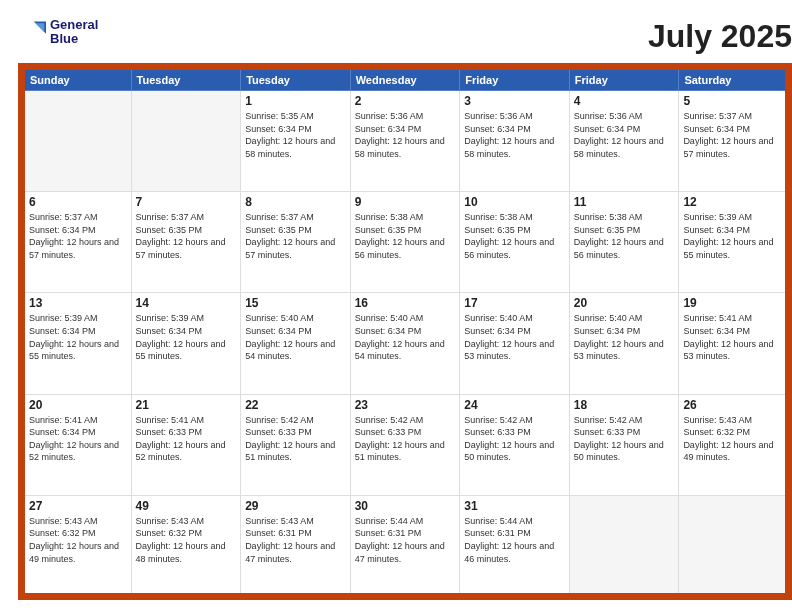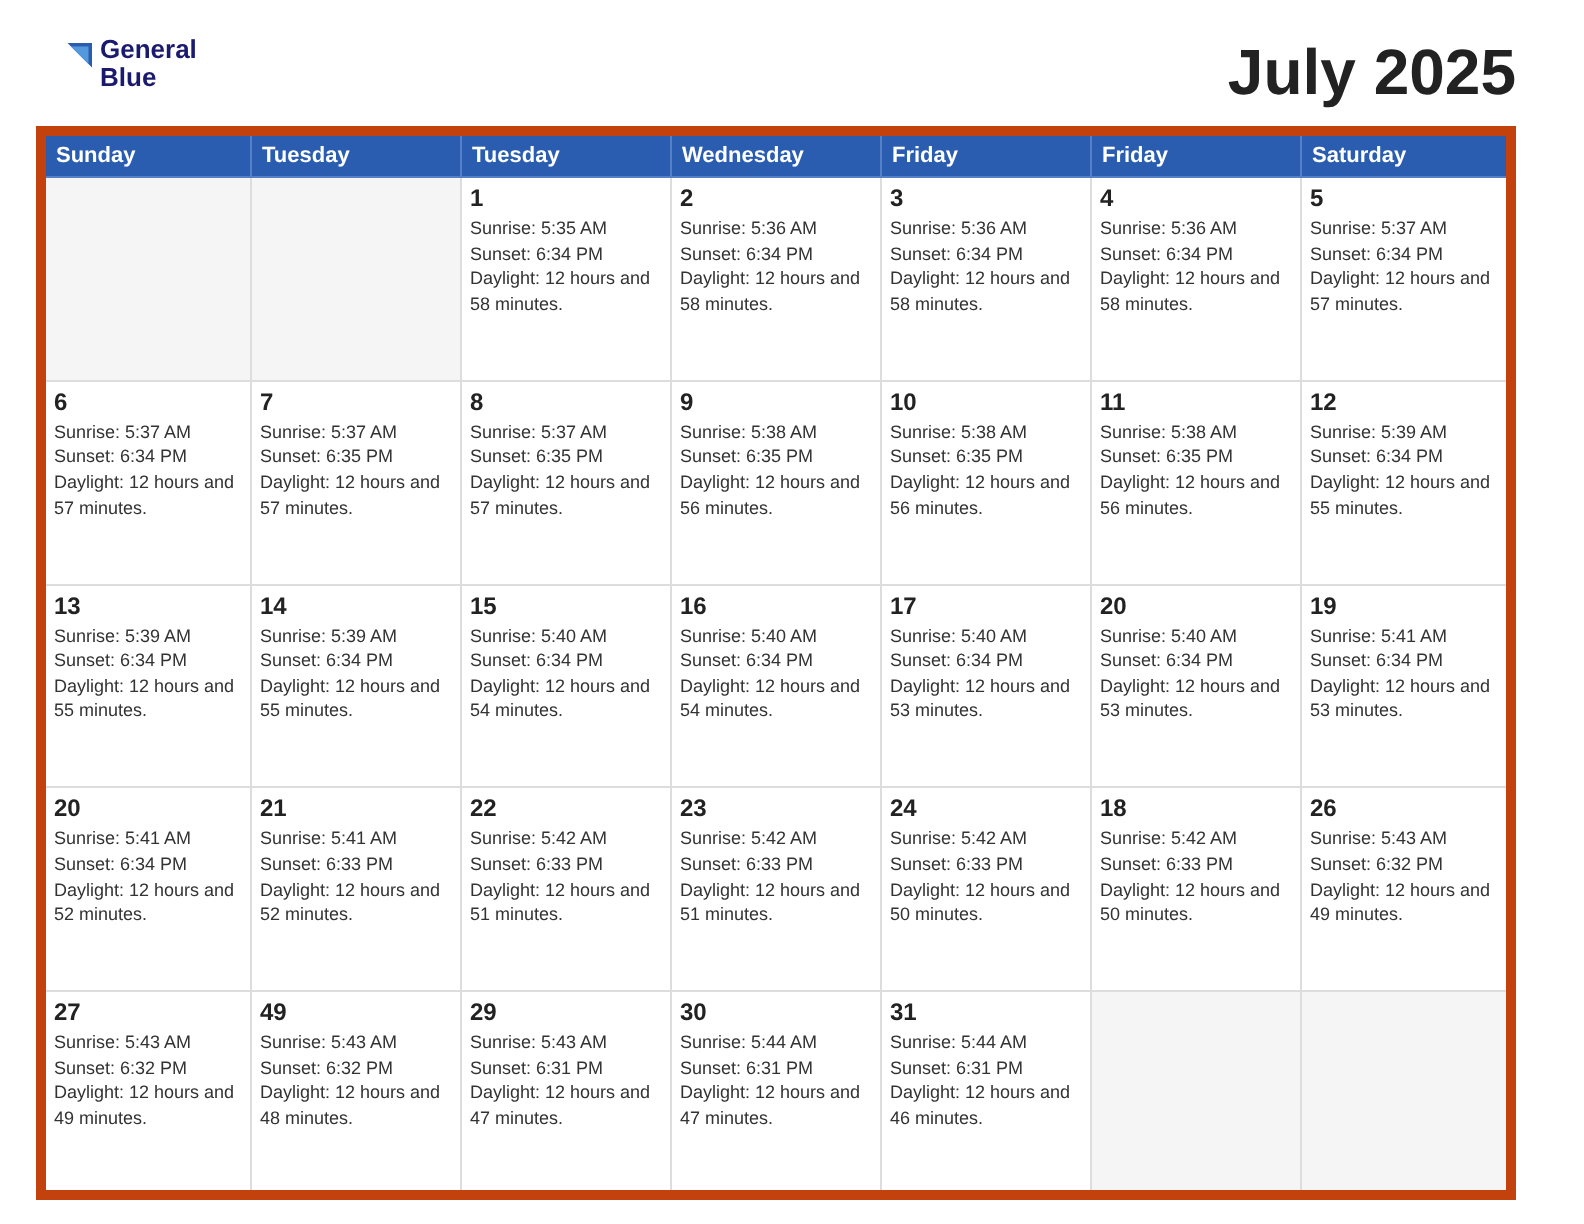--- a/index.html
+++ b/index.html
@@ -6,21 +6,21 @@
     body {
       width: 792px;
       height: 612px;
       font-family: Arial, sans-serif;
       background: #fff;
       overflow: hidden;
     }
     .page {
       width: 792px;
       height: 612px;
-      padding: 18px 34px 12px 18px;
+      padding: 18px 0 12px 18px;
       display: flex;
       flex-direction: column;
     }
     .header {
       display: flex;
       justify-content: space-between;
       align-items: flex-start;
       margin-bottom: 8px;
     }
     .logo {
@@ -48,21 +48,21 @@
       font-size: 32px;
       font-weight: bold;
       color: #222;
     }
     .subtitle {
       font-size: 14px;
       color: #444;
     }
     .calendar {
       flex: 1;
-      border: 5px solid #c2410c;
+      border: 7px solid #c2410c;
       border-collapse: collapse;
       width: 100%;
       table-layout: fixed;
     }
     .calendar th {
       background: #2a5db0;
       color: #fff;
       font-size: 11px;
       font-weight: bold;
       text-align: left;

